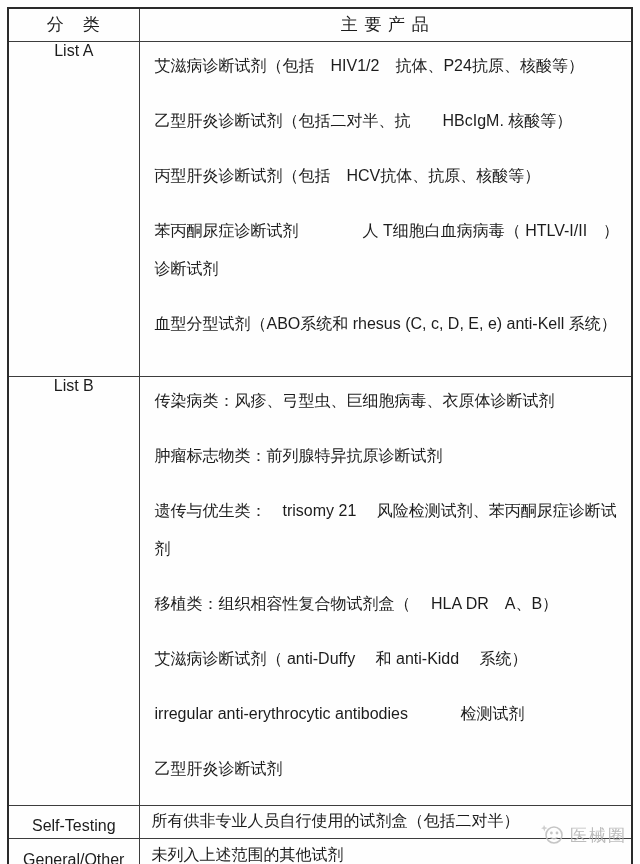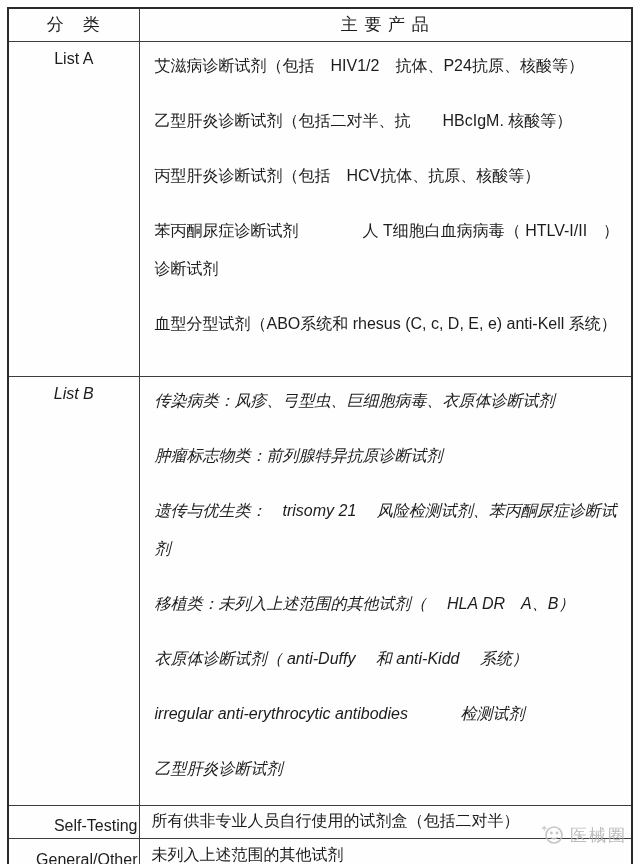--- a/index.html
+++ b/index.html
@@ -29,51 +29,50 @@
     table-layout: fixed;
     border: 2.5px solid #2a2a2a;
   }
   .cls-table th, .cls-table td {
     border: 1.6px solid #3d3d3d;
     font-weight: normal;
   }
   col.c1 { width: 131px; }
   tr.r-head { height: 33px; }
   tr.r-lista { height: 335px; }
-  tr.r-listb { height: 415px; font-style: italic; }
+  tr.r-listb { height: 415px; }
   tr.r-selftest { height: 33px; }
   tr.r-general { height: 35px; }
 
   th.hcell {
     font-size: 17px;
     text-align: center;
     vertical-align: middle;
     letter-spacing: 1px;
   }
   td.cat {
     font-size: 16px;
     text-align: center;
     vertical-align: top;
-    padding-top: 8px;
+    padding-top: 0;
   }
   td.prod {
     font-size: 16px;
     vertical-align: top;
     padding: 5px 8px 0 12px;
   }
   .item {
     margin: 0 0 17px 3px;
     line-height: 38px;
     white-space: pre-wrap;
   }
   
   tr.r-selftest td.cat, tr.r-general td.cat {
     vertical-align: middle;
     padding-top: 10px;
-    text-align: right;
   }
   tr.r-selftest td.prod, tr.r-general td.prod {
     vertical-align: middle;
     padding-top: 0;
   }
   tr.r-selftest .item, tr.r-general .item {
     margin: 0;
     line-height: normal;
   }
 
@@ -119,22 +118,22 @@
           <p class="item">苯丙酮尿症诊断试剂　　　　人 T细胞白血病病毒（ HTLV-I/II　）诊断试剂</p>
           <p class="item">血型分型试剂（ABO系统和 rhesus (C, c, D, E, e) anti-Kell 系统）</p>
         </td>
       </tr>
       <tr class="r-listb">
         <td class="cat">List B</td>
         <td class="prod">
           <p class="item">传染病类：风疹、弓型虫、巨细胞病毒、衣原体诊断试剂</p>
           <p class="item">肿瘤标志物类：前列腺特异抗原诊断试剂</p>
           <p class="item">遗传与优生类：　trisomy 21　 风险检测试剂、苯丙酮尿症诊断试剂</p>
-          <p class="item">移植类：未列入上述范围的其他试剂（　 HLA DR　A、B）</p>
-          <p class="item">衣原体诊断试剂（ anti-Duffy　 和 anti-Kidd　 系统）</p>
+          <p class="item">移植类：组织相容性复合物试剂盒（　 HLA DR　A、B）</p>
+          <p class="item">艾滋病诊断试剂（ anti-Duffy　 和 anti-Kidd　 系统）</p>
           <p class="item">irregular anti-erythrocytic antibodies　　　 检测试剂</p>
           <p class="item">乙型肝炎诊断试剂</p>
         </td>
       </tr>
       <tr class="r-selftest">
         <td class="cat">Self-Testing</td>
         <td class="prod">
           <p class="item">所有供非专业人员自行使用的试剂盒（包括二对半）</p>
         </td>
       </tr>

